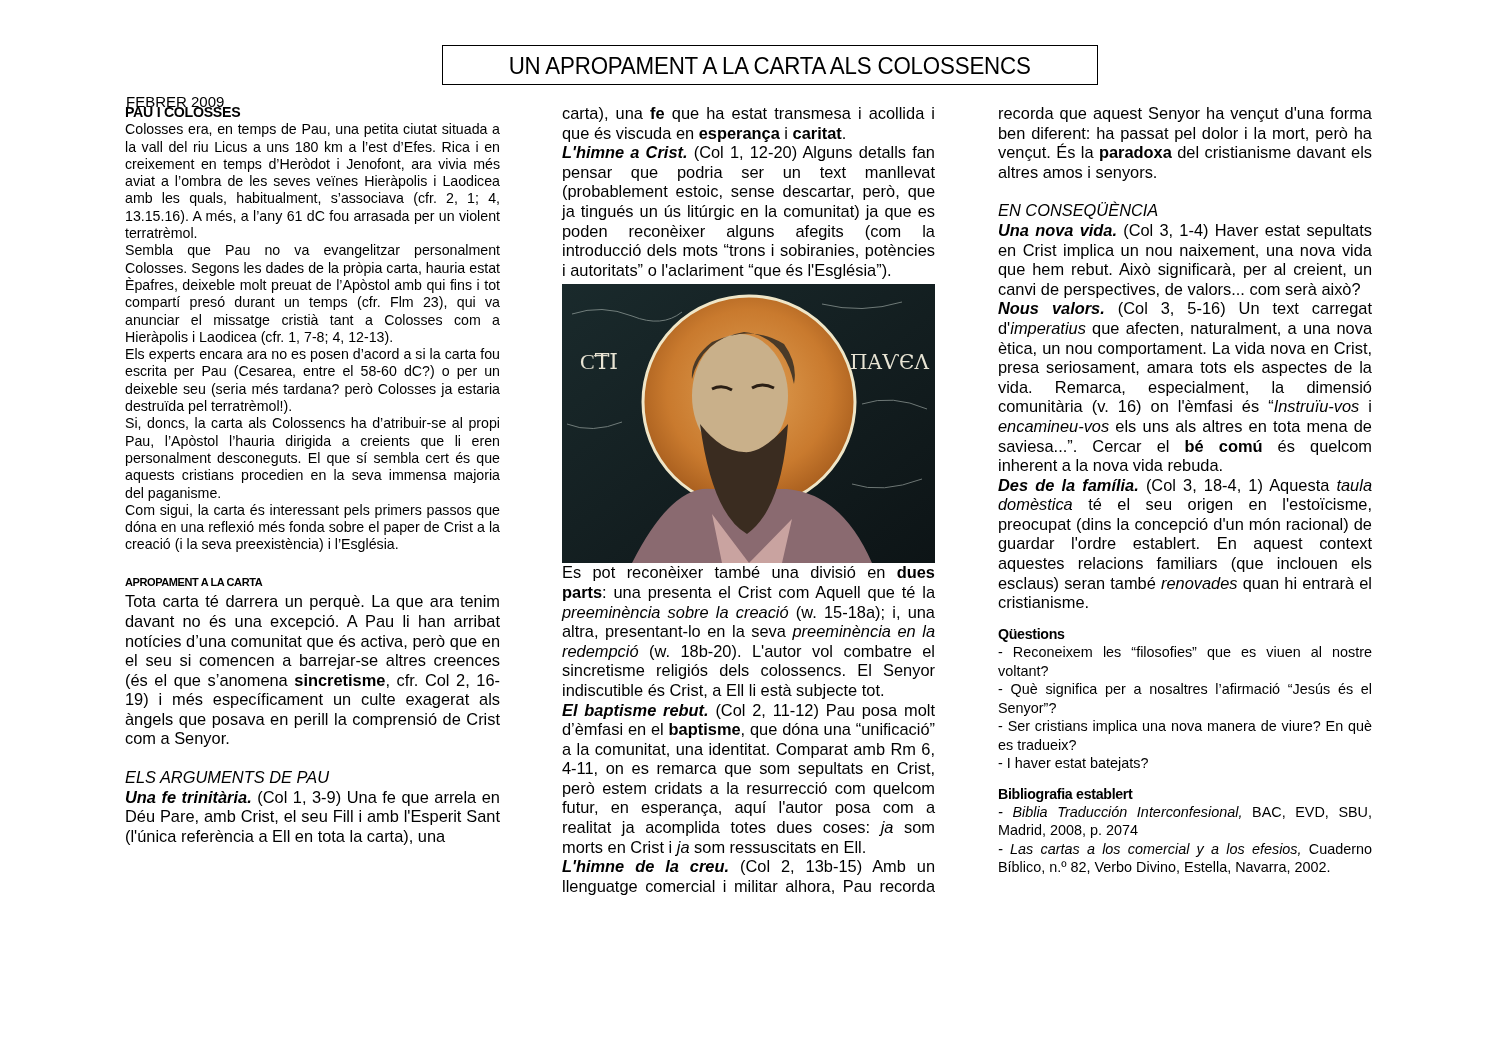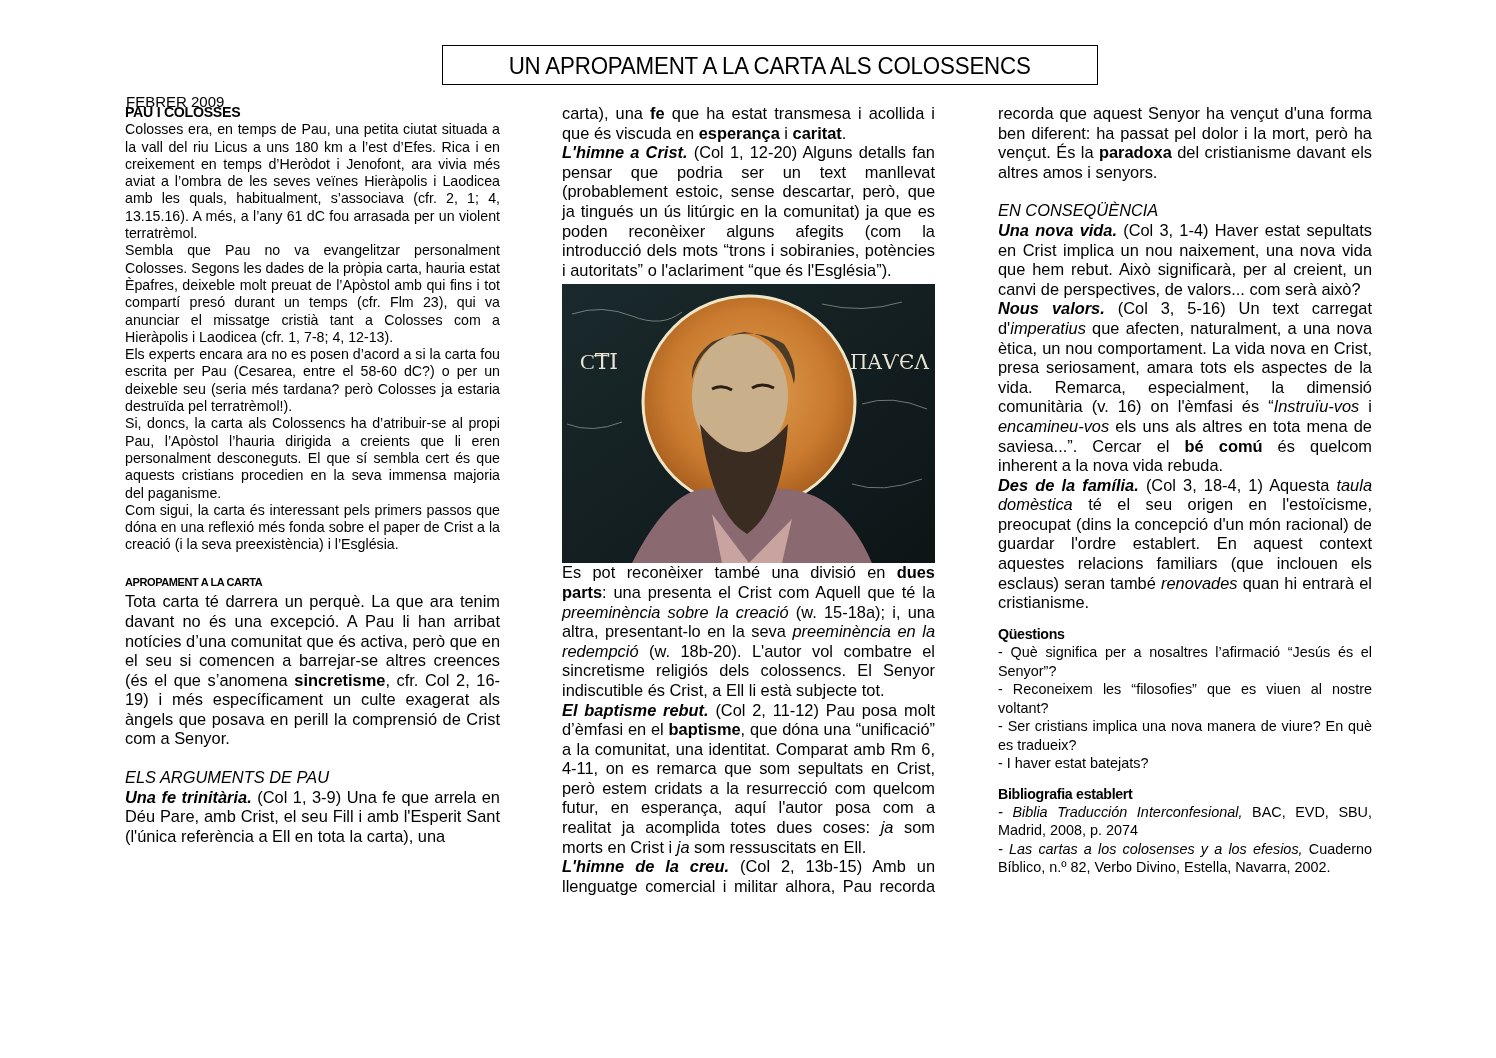--- a/index.html
+++ b/index.html
@@ -93,24 +93,24 @@
 <div class="col col3">
   <p class="body"><span id="arg4tail">recorda que aquest Senyor ha vençut d'una forma ben diferent: ha passat pel dolor i la mort, però ha vençut. És la </span><b>paradoxa</b><span> del cristianisme davant els altres amos i senyors.</span></p>
   <div class="gap"></div>
   <div class="sub">EN CONSEQÜÈNCIA</div>
   <p class="body"><span class="lead">Una nova vida.</span><span> (Col 3, 1-4) Haver estat sepultats en Crist implica un nou naixement, una nova vida que hem rebut. Això significarà, per al creient, un canvi de perspectives, de valors... com serà això?</span></p>
   <p class="body"><span class="lead">Nous valors.</span><span> (Col 3, 5-16) Un text carregat d'</span><i>imperatius</i><span> que afecten, naturalment, a una nova ètica, un nou comportament. La vida nova en Crist, presa seriosament, amara tots els aspectes de la vida. Remarca, especialment, la dimensió comunitària (v. 16) on l'èmfasi és “</span><i>Instruïu-vos</i><span> i </span><i>encamineu-vos</i><span> els uns als altres en tota mena de saviesa...”. Cercar el </span><b>bé comú</b><span> és quelcom inherent a la nova vida rebuda.</span></p>
   <p class="body"><span class="lead">Des de la família.</span><span> (Col 3, 18-4, 1) Aquesta </span><i>taula domèstica</i><span> té el seu origen en l'estoïcisme, preocupat (dins la concepció d'un món racional) de guardar l'ordre establert.  En aquest context aquestes relacions familiars (que inclouen els esclaus) seran també </span><i>renovades</i><span> quan hi entrarà el cristianisme.</span></p>
   <div class="gap-s"></div>
   <h3 class="h-small">Qüestions</h3>
   <div>
+    <p class="sm2">- Reconeixem les “filosofies” que es viuen al nostre voltant?</p>
     <p class="sm2">- Què significa per a nosaltres l’afirmació “Jesús és el Senyor”?</p>
-    <p class="sm2">- Reconeixem les “filosofies” que es viuen al nostre voltant?</p>
     <p class="sm2">- Ser cristians implica una nova manera de viure? En què es tradueix?</p>
     <p class="sm2">- I haver estat batejats?</p>
   </div>
   <div class="gap-s"></div>
   <h3 class="h-small">Bibliografia establert</h3>
   <div>
     <p class="sm2"><i>- </i><i>Biblia Traducción Interconfesional,</i><span> BAC, EVD, SBU, Madrid, 2008, p. 2074</span></p>
-    <p class="sm2"><i>- </i><i>Las cartas a los colosenses y a los efesios,</i><span> Cuaderno Bíblico, n.º 82, Verbo Divino, Estella, Navarra, 2002.</span></p>
+    <p class="sm2"><i>- </i><i>Las cartas a los comercial y a los efesios,</i><span> Cuaderno Bíblico, n.º 82, Verbo Divino, Estella, Navarra, 2002.</span></p>
   </div>
 </div>
 
 </body></html>

